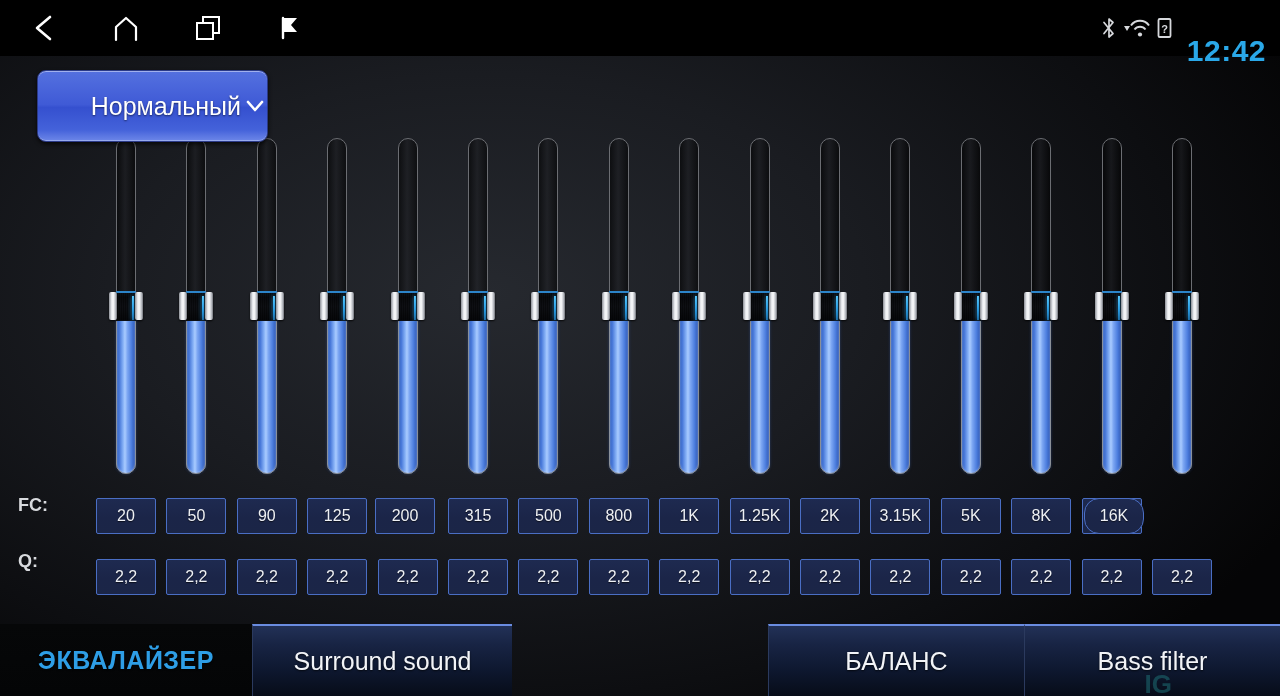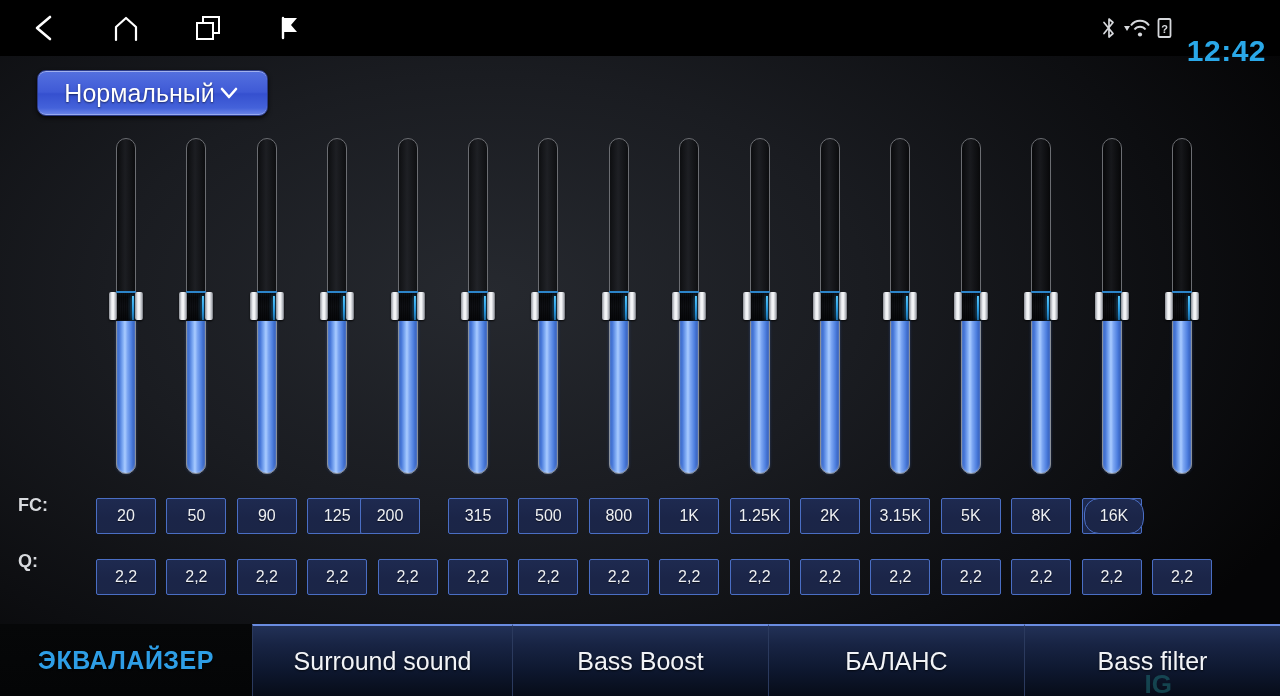--- a/index.html
+++ b/index.html
@@ -59,31 +59,31 @@
     letter-spacing: 0.5px;
     margin-left: 10px;
     line-height: 1;
     margin-top: 45px;
   }
 
   
   #preset-btn {
     position: absolute;
     left: 37px; top: 70px;
-    width: 231px; height: 46px;
+    width: 231px; height: 72px;
     border-radius: 9px;
     background: linear-gradient(180deg, #5470de 0%, #4f6bdd 12%, #3f5ad6 48%, #3550cf 52%, #4462da 84%, #6d87e8 100%);
     box-shadow:
       inset 0 1px 0 rgba(255,255,255,0.45),
       inset 0 -1px 0 rgba(255,255,255,0.30),
       0 2px 4px rgba(0,0,0,0.75);
     border: 1px solid #2b3a87;
     display: flex;
     align-items: center;
-    justify-content: center;
+    justify-content: flex-end;
     cursor: pointer;
     z-index: 20;
   }
   #preset-label {
     color: #ffffff;
     font-size: 25px;
     text-shadow: 0 1px 2px rgba(0,0,0,0.55);
     line-height: 1;
   }
   #preset-chevron {
@@ -493,21 +493,21 @@
       </div>
       <div class="val-box" style="left: 166.4px;">
         <span>50</span>
       </div>
       <div class="val-box" style="left: 236.8px;">
         <span>90</span>
       </div>
       <div class="val-box" style="left: 307.2px;">
         <span>125</span>
       </div>
-      <div class="val-box" style="left: 360px;">
+      <div class="val-box" style="left: 375px;">
         <span>200</span>
       </div>
       <div class="val-box" style="left: 448px;">
         <span>315</span>
       </div>
       <div class="val-box" style="left: 518.4px;">
         <span>500</span>
       </div>
       <div class="val-box" style="left: 588.8px;">
         <span>800</span>
@@ -590,23 +590,20 @@
       </div>
     </div>
 
   <div id="tabbar">
       <div class="tab tab-active" style="left: 0px; width: 252px;">
         <span>ЭКВАЛАЙЗЕР</span>
       </div>
       <div class="tab tab-inactive" style="left: 252px; width: 260px;">
         <span>Surround sound</span>
       </div>
-      <div class="tab tab-inactive" style="left: 512px; width: 256px;">
-        <span>Bass Boost</span>
-      </div>
       <div class="tab tab-inactive" style="left: 768px; width: 256px;">
         <span>БАЛАНС</span>
       </div>
       <div class="tab tab-inactive" style="left: 1024px; width: 256px;">
         <span>Bass filter</span>
       </div>
     </div>
   <div id="watermark">IG</div>
 
 </div>

